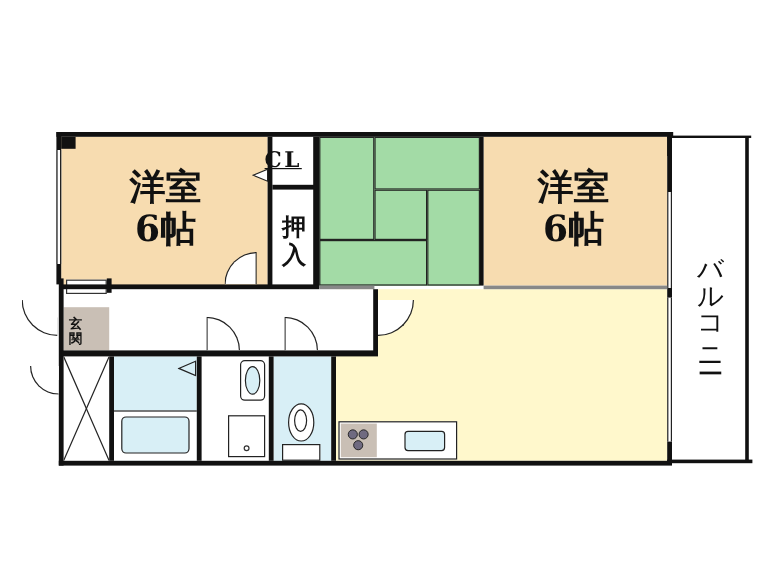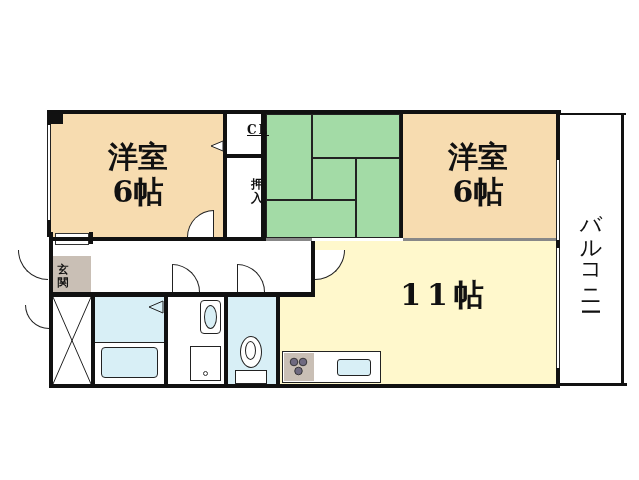--- a/index.html
+++ b/index.html
@@ -119,20 +119,19 @@
     </svg>
 
   <div class="room-label" style="left:88px;top:140px;width:100px;font-size:30px;">
     <div>洋室</div>
     <div>6帖</div>
   </div>
   <div class="room-label" style="left:428px;top:140px;width:100px;font-size:30px;">
     <div>洋室</div>
     <div>6帖</div>
   </div>
-  <div class="room-label" style="left:240px;top:124px;width:36px;font-size:12px;letter-spacing:2px;text-decoration:underline;">CL</div>
-  <div class="room-label" style="left:235px;top:178px;width:20px;font-size:12px;font-family:'DejaVu Sans',sans-serif;margin-left:12px;">押入</div>
+  <div class="room-label" style="left:218px;top:124px;width:36px;font-size:18px;letter-spacing:2px;text-decoration:underline;">CL</div>
+  <div class="room-label" style="left:235px;top:178px;width:20px;font-size:20px;font-family:'DejaVu Sans',sans-serif;">押入</div>
   <div class="room-label" style="left:53px;top:264px;width:20px;font-size:11px;font-family:'DejaVu Sans',sans-serif;">玄関</div>
   <div class="room-label" style="left:390px;top:278px;width:110px;font-size:30px;letter-spacing:6px;">
-    <div>11帖</div>
   </div>
   <div class="room-label" style="left:578px;top:200px;width:26px;font-size:22px;writing-mode:vertical-rl;font-family:'DejaVu Sans',sans-serif;font-weight:normal;">バルコニー</div>
 </div>
 
 </body></html>

